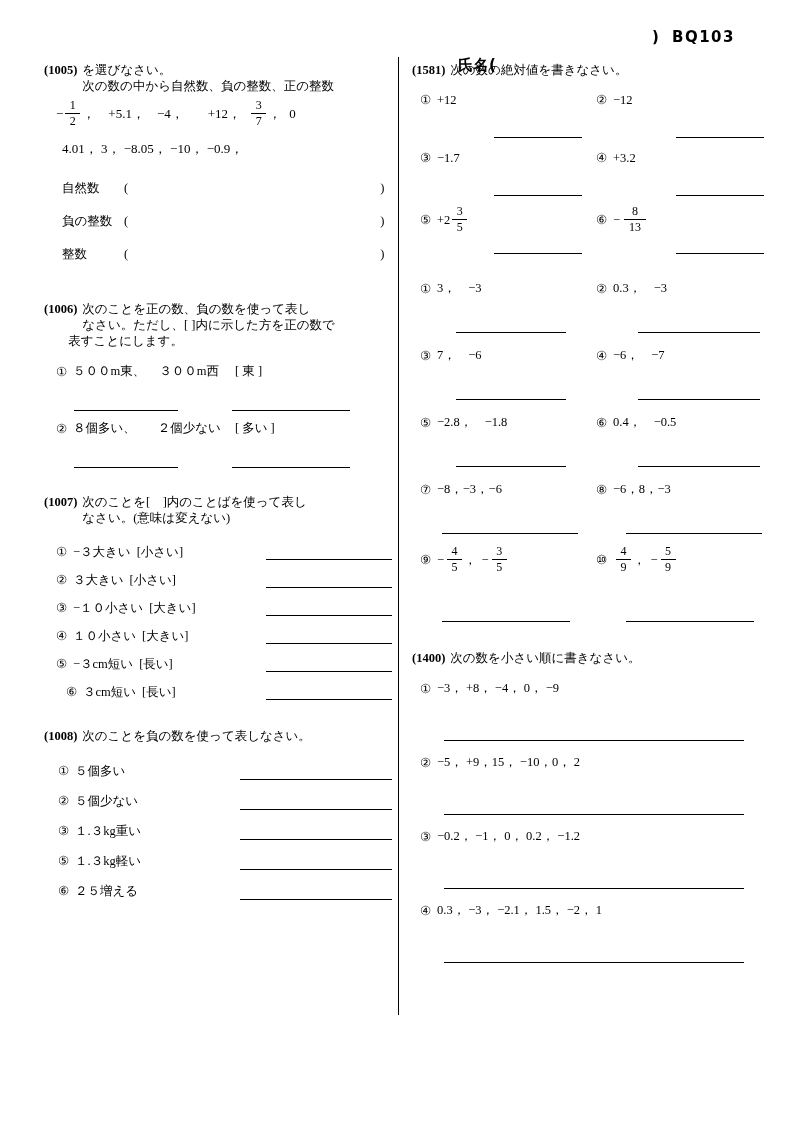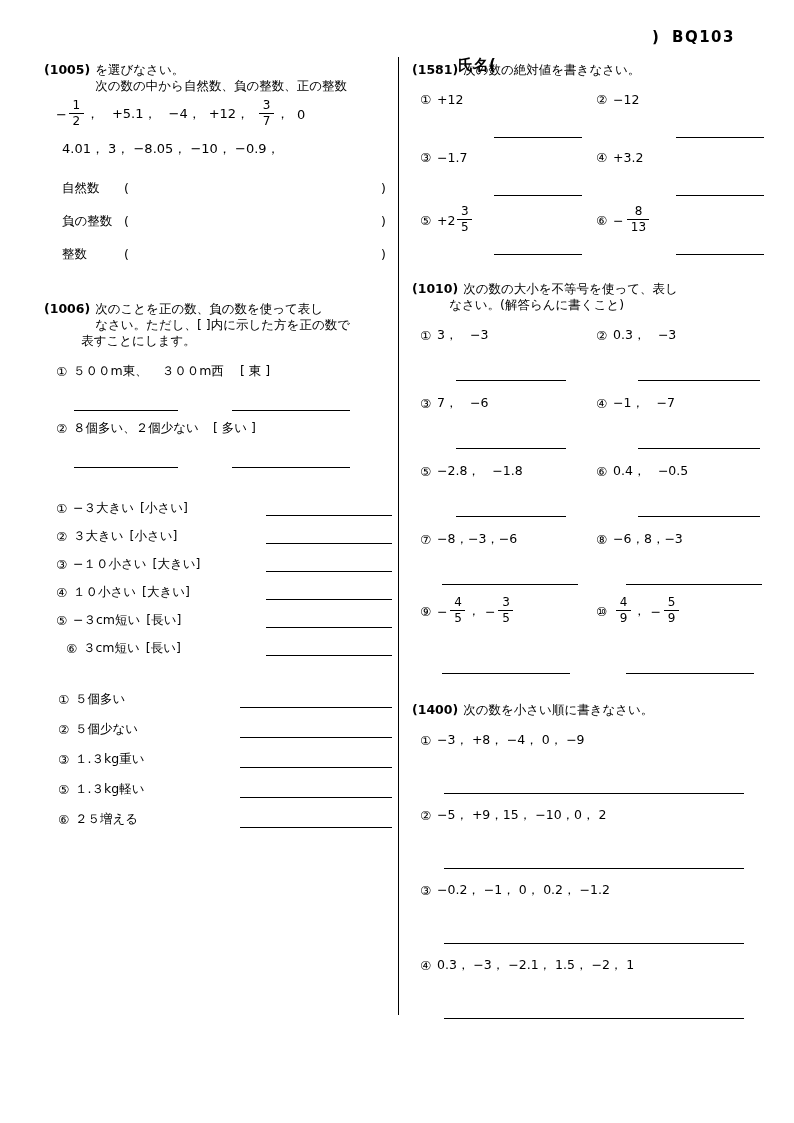--- a/index.html
+++ b/index.html
@@ -39,21 +39,21 @@
     width: 1px; height: 958px;
     background: #000;
   }
 
   
   .col { position: absolute; top: 62px; }
   .col-left  { left: 44px;  width: 348px; }
   .col-right { left: 412px; width: 352px; }
 
   
-  .prob { position: relative; margin-bottom: 0; }
+  .prob { position: relative; margin-bottom: 0; font-family: Liberation Serif, serif; }
   .prob-head {
     display: flex;
     align-items: flex-start;
     font-size: 12.5px;
     line-height: 16px;
   }
   .prob-num {
     font-weight: bold;
     font-size: 12.5px;
     white-space: nowrap;
@@ -130,21 +130,21 @@
       <div class="row" style="margin-top:6px; margin-left:12px; font-size:13px;">
         <span>−</span>
         <span class="frac">
           <span class="num">1</span>
           <span class="bar"></span>
           <span class="den">2</span>
         </span>
         <span>，</span>
         <span style="margin-left:13px;">+5.1，</span>
         <span style="margin-left:12px;">−4，</span>
-        <span style="margin-left:8px;">+12，</span>
+        <span style="margin-left:24px;">+12，</span>
         <span class="frac" style="margin-left:10px;">
           <span class="num">3</span>
           <span class="bar"></span>
           <span class="den">7</span>
         </span>
         <span>，</span>
         <span style="margin-left:8px;">0</span>
       </div>
 
       <div class="row" style="margin-top:12px; margin-left:18px; font-size:13px;">4.01，     3，      −8.05，   −10，   −0.9，</div>
@@ -188,30 +188,37 @@
         <span style="margin-left:16px;">[ 東 ]</span>
       </div>
       <div style="display:flex; margin-top:30px; margin-left:30px;">
         <span class="blank" style="width:104px;"></span>
         <span class="blank" style="width:118px; margin-left:54px;"></span>
       </div>
 
       <div class="row" style="margin-top:9px; margin-left:12px;">
         <span class="mark">②</span>
         <span>８個多い、</span>
-        <span style="">２個少ない</span>
+        <span style="margin-left:22px;">２個少ない</span>
         <span style="margin-left:14px;">[ 多い ]</span>
       </div>
       <div style="display:flex; margin-top:30px; margin-left:30px;">
         <span class="blank" style="width:104px;"></span>
         <span class="blank" style="width:118px; margin-left:54px;"></span>
       </div>
     </div>
 
     <div class="prob" style="margin-top:26px;">
+      <div class="prob-head">
+        <span class="prob-num">(1007)</span>
+        <span class="prob-text">
+          <span class="l">次のことを[　]内のことばを使って表し</span>
+          <span class="l">なさい。(意味は変えない)</span>
+        </span>
+      </div>
 
       <div style="margin-top:12px;">
         <div class="row" style="margin-left:12px; height:28px;">
           <span class="mark">①</span>
           <span>−３大きい</span>
           <span style="margin-left:6px;">[小さい]</span>
           <span class="blank" style="width:126px; margin-left:auto; position:relative; top:7px;"></span>
         </div>
         <div class="row" style="margin-left:12px; height:28px;">
           <span class="mark">②</span>
@@ -240,20 +247,26 @@
         <div class="row" style="margin-left:22px; height:28px;">
           <span class="mark">⑥</span>
           <span>３cm短い</span>
           <span style="margin-left:6px;">[長い]</span>
           <span class="blank" style="width:126px; margin-left:auto; position:relative; top:7px;"></span>
         </div>
       </div>
     </div>
 
     <div class="prob" style="margin-top:22px;">
+      <div class="prob-head">
+        <span class="prob-num">(1008)</span>
+        <span class="prob-text">
+          <span class="l">次のことを負の数を使って表しなさい。</span>
+        </span>
+      </div>
 
       <div style="margin-top:12px;">
         <div class="row" style="margin-left:14px; height:30px;">
           <span class="mark">①</span>
           <span>５個多い</span>
           <span class="blank" style="width:152px; margin-left:auto; position:relative; top:8px;"></span>
         </div>
         <div class="row" style="margin-left:14px; height:30px;">
           <span class="mark">②</span>
           <span>５個少ない</span>
@@ -364,27 +377,20 @@
             </div>
             <div style="margin-left:88px; margin-top:6px;">
               <span class="blank" style="width:88px;"></span>
             </div>
           </div>
         </div>
       </div>
     </div>
 
     <div class="prob" style="margin-top:22px;">
-      <div class="prob-head">
-        <span class="prob-num">(1010)</span>
-        <span class="prob-text">
-          <span class="l">次の数の大小を不等号を使って、表し</span>
-          <span class="l l2">なさい。(解答らんに書くこと)</span>
-        </span>
-      </div>
 
       <div style="margin-top:14px;">
 
         <div class="two-col">
           <div>
             <div class="row" style="margin-left:8px;">
               <span class="mark">①</span>
               <span>3，　−3</span>
             </div>
             <div style="margin-left:44px; margin-top:22px;">
@@ -408,21 +414,21 @@
               <span class="mark">③</span>
               <span>7，　−6</span>
             </div>
             <div style="margin-left:44px; margin-top:22px;">
               <span class="blank" style="width:110px;"></span>
             </div>
           </div>
           <div>
             <div class="row" style="margin-left:8px;">
               <span class="mark">④</span>
-              <span>−1，　−7</span>
+              <span>−6，　−7</span>
             </div>
             <div style="margin-left:50px; margin-top:22px;">
               <span class="blank" style="width:122px;"></span>
             </div>
           </div>
         </div>
 
         <div class="two-col" style="margin-top:10px;">
           <div>
             <div class="row" style="margin-left:8px;">

